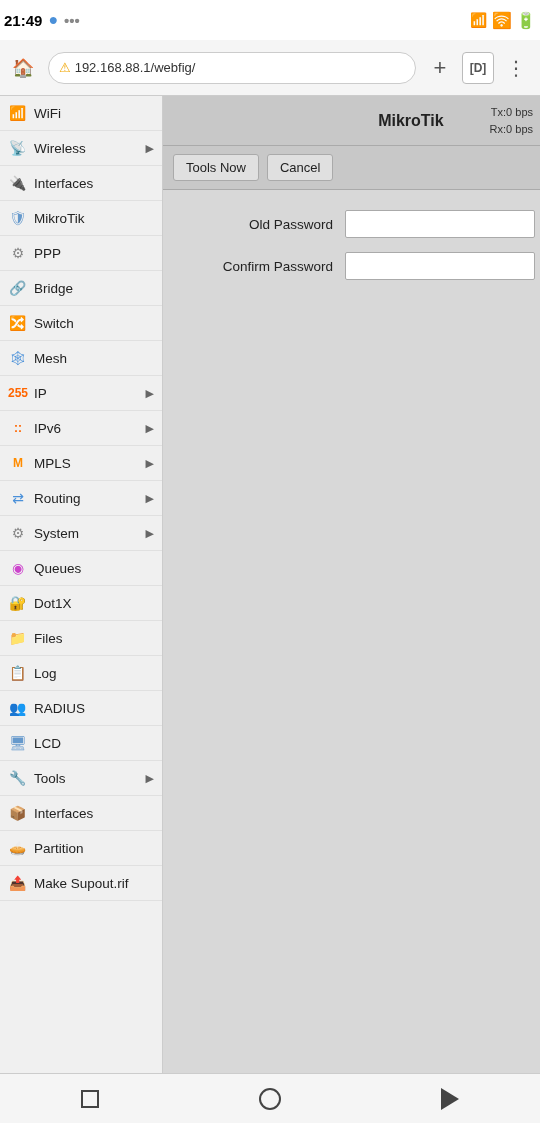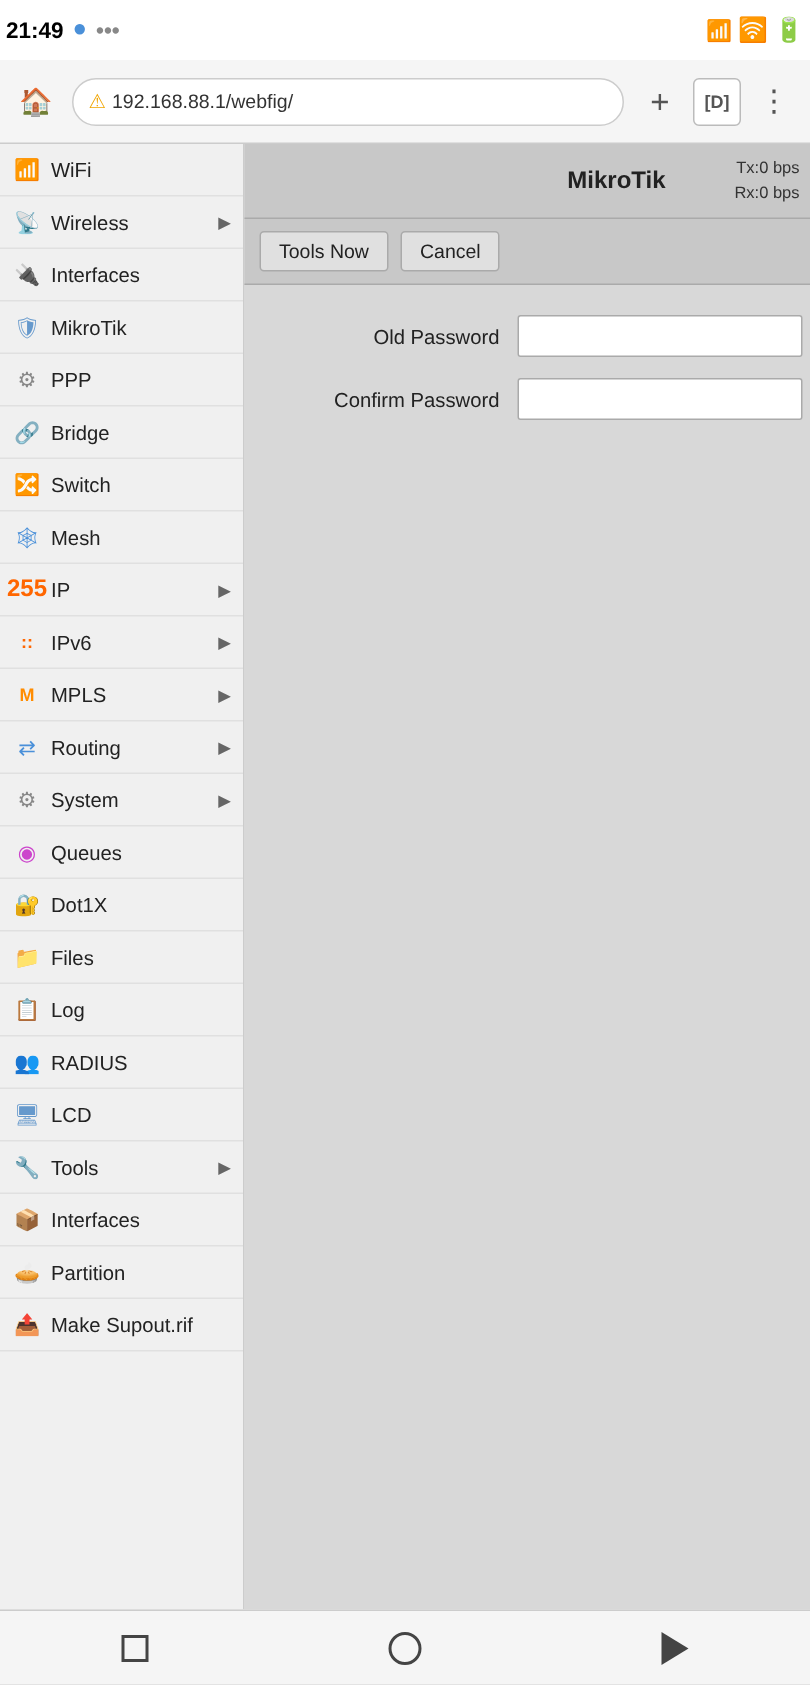--- a/index.html
+++ b/index.html
@@ -320,21 +320,21 @@
     </div>
     <div class="sidebar-item">
       <span class="icon icon-switch">🔀</span>
       <span>Switch</span>
     </div>
     <div class="sidebar-item">
       <span class="icon icon-mesh">🕸</span>
       <span>Mesh</span>
     </div>
     <div class="sidebar-item">
-      <span class="icon icon-ip" style="color:#ff6600;font-weight:bold;font-size:16px;">255</span>
+      <span class="icon icon-ip" style="color:#ff6600;font-weight:bold;font-size:12px;">255</span>
       <span>IP</span>
       <span class="arrow">▶</span>
     </div>
     <div class="sidebar-item">
       <span class="icon icon-ipv6" style="color:#ff6600;font-weight:bold;font-size:12px;">::</span>
       <span>IPv6</span>
       <span class="arrow">▶</span>
     </div>
     <div class="sidebar-item">
       <span class="icon icon-mpls" style="color:#ff8c00;font-size:12px;font-weight:bold;">M</span>

